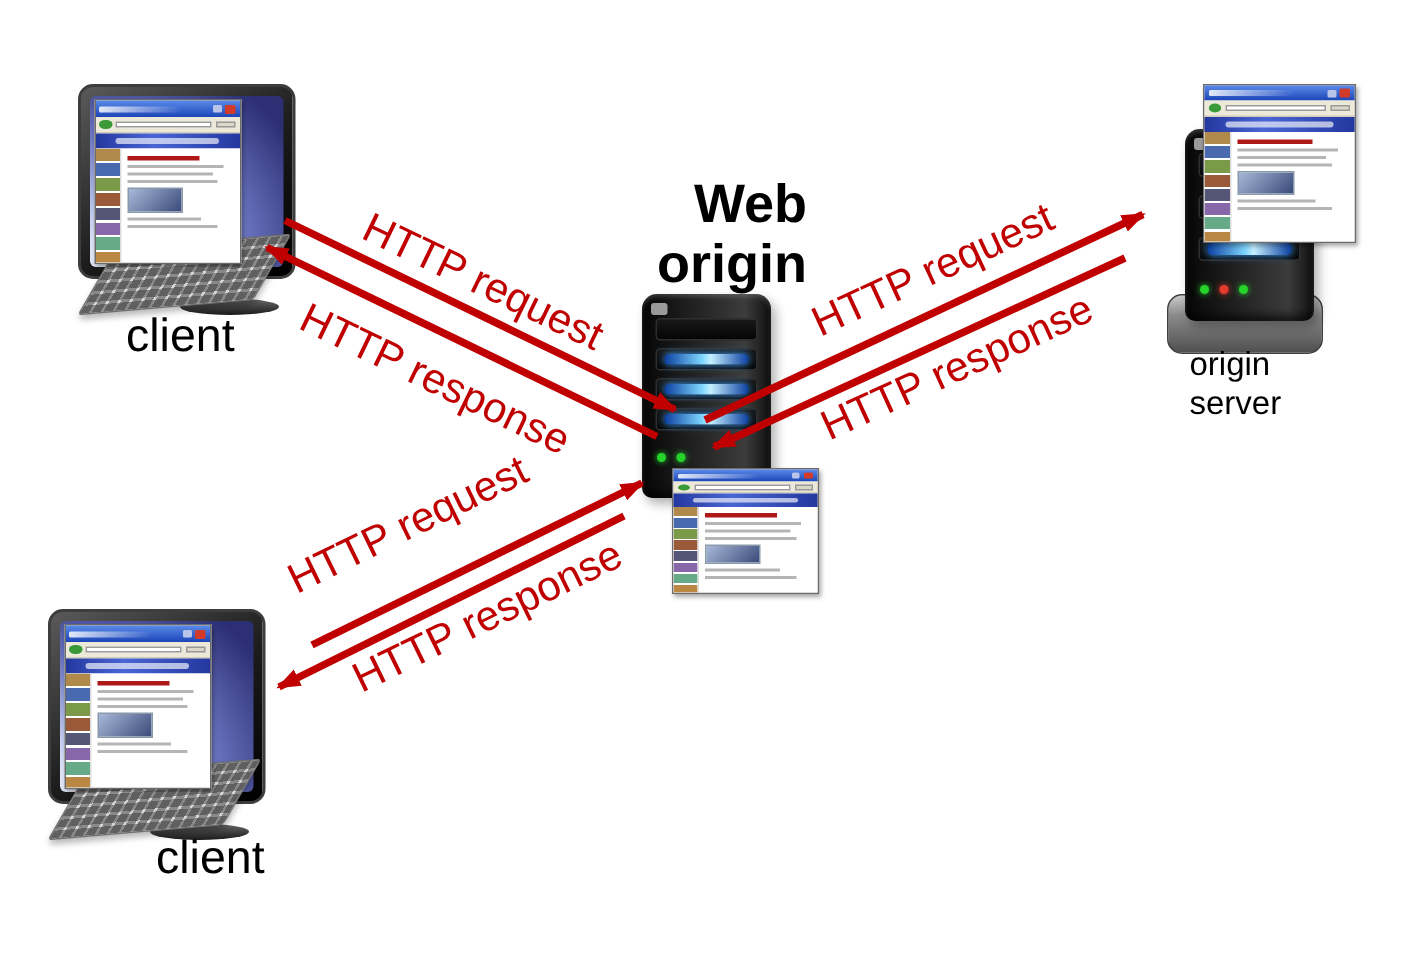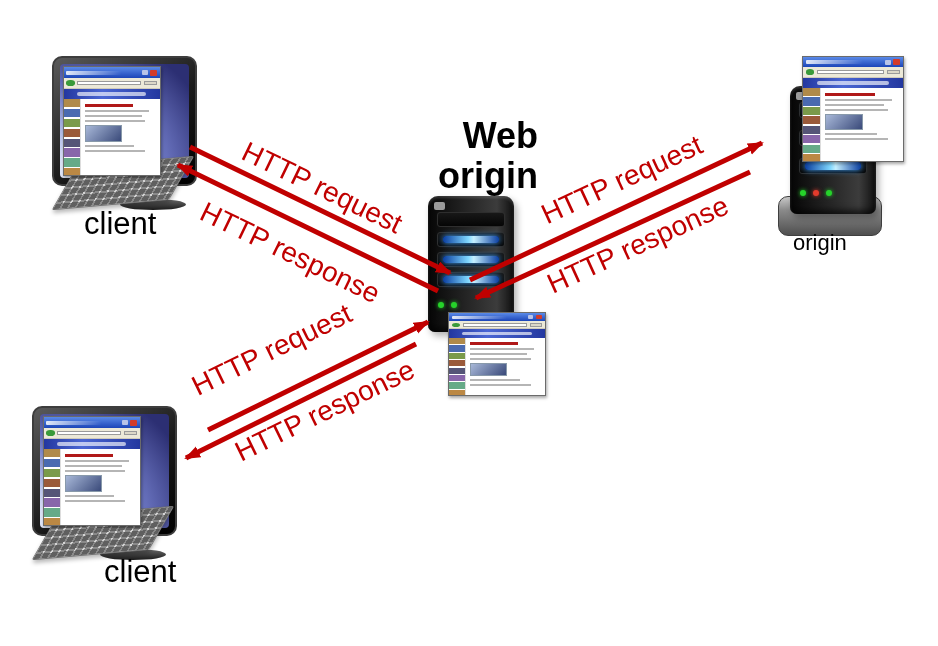--- a/index.html
+++ b/index.html
@@ -294,15 +294,16 @@
   <div class="arrow-label al-bot-res">HTTP response</div>
 
   <div class="node-label web-cache-label">
     <div>Web</div>
     <div>origin</div>
   </div>
   <div class="node-label client-label-top">client</div>
   <div class="node-label client-label-bottom">client</div>
   <div class="node-label origin-label">
     <div>origin</div>
+    <div>server</div>
   </div>
 
 </div>
 
 </body></html>

